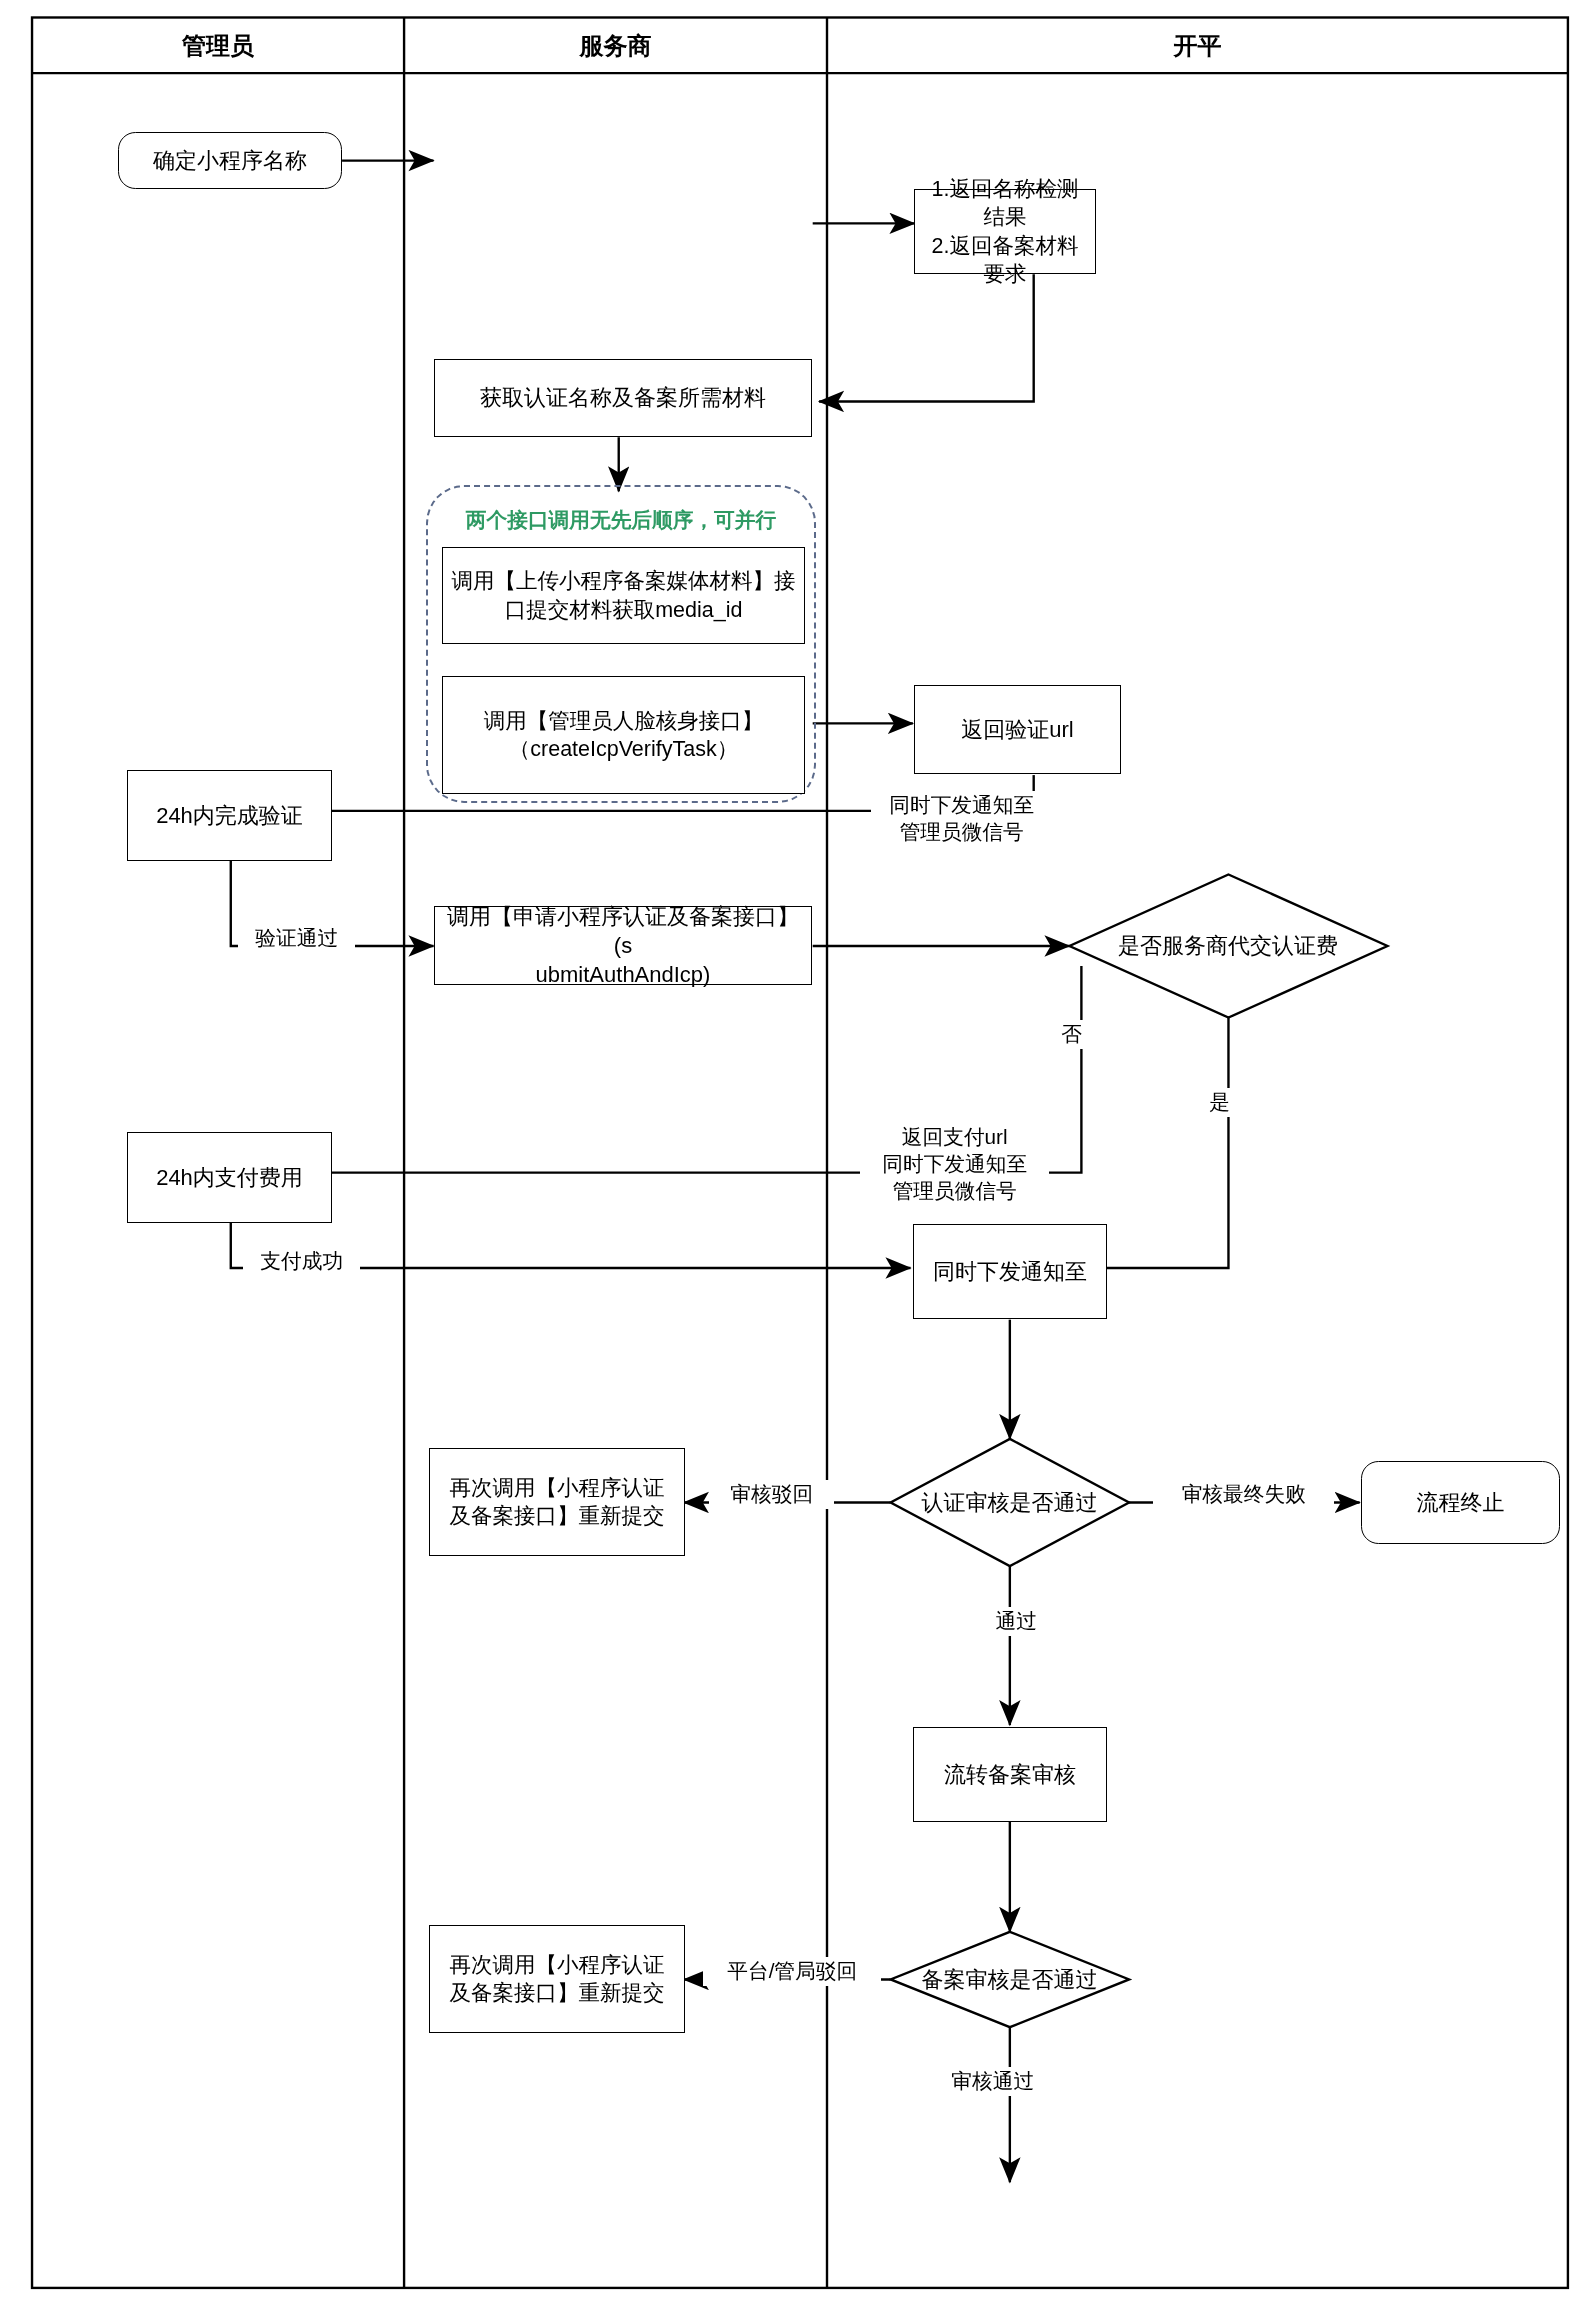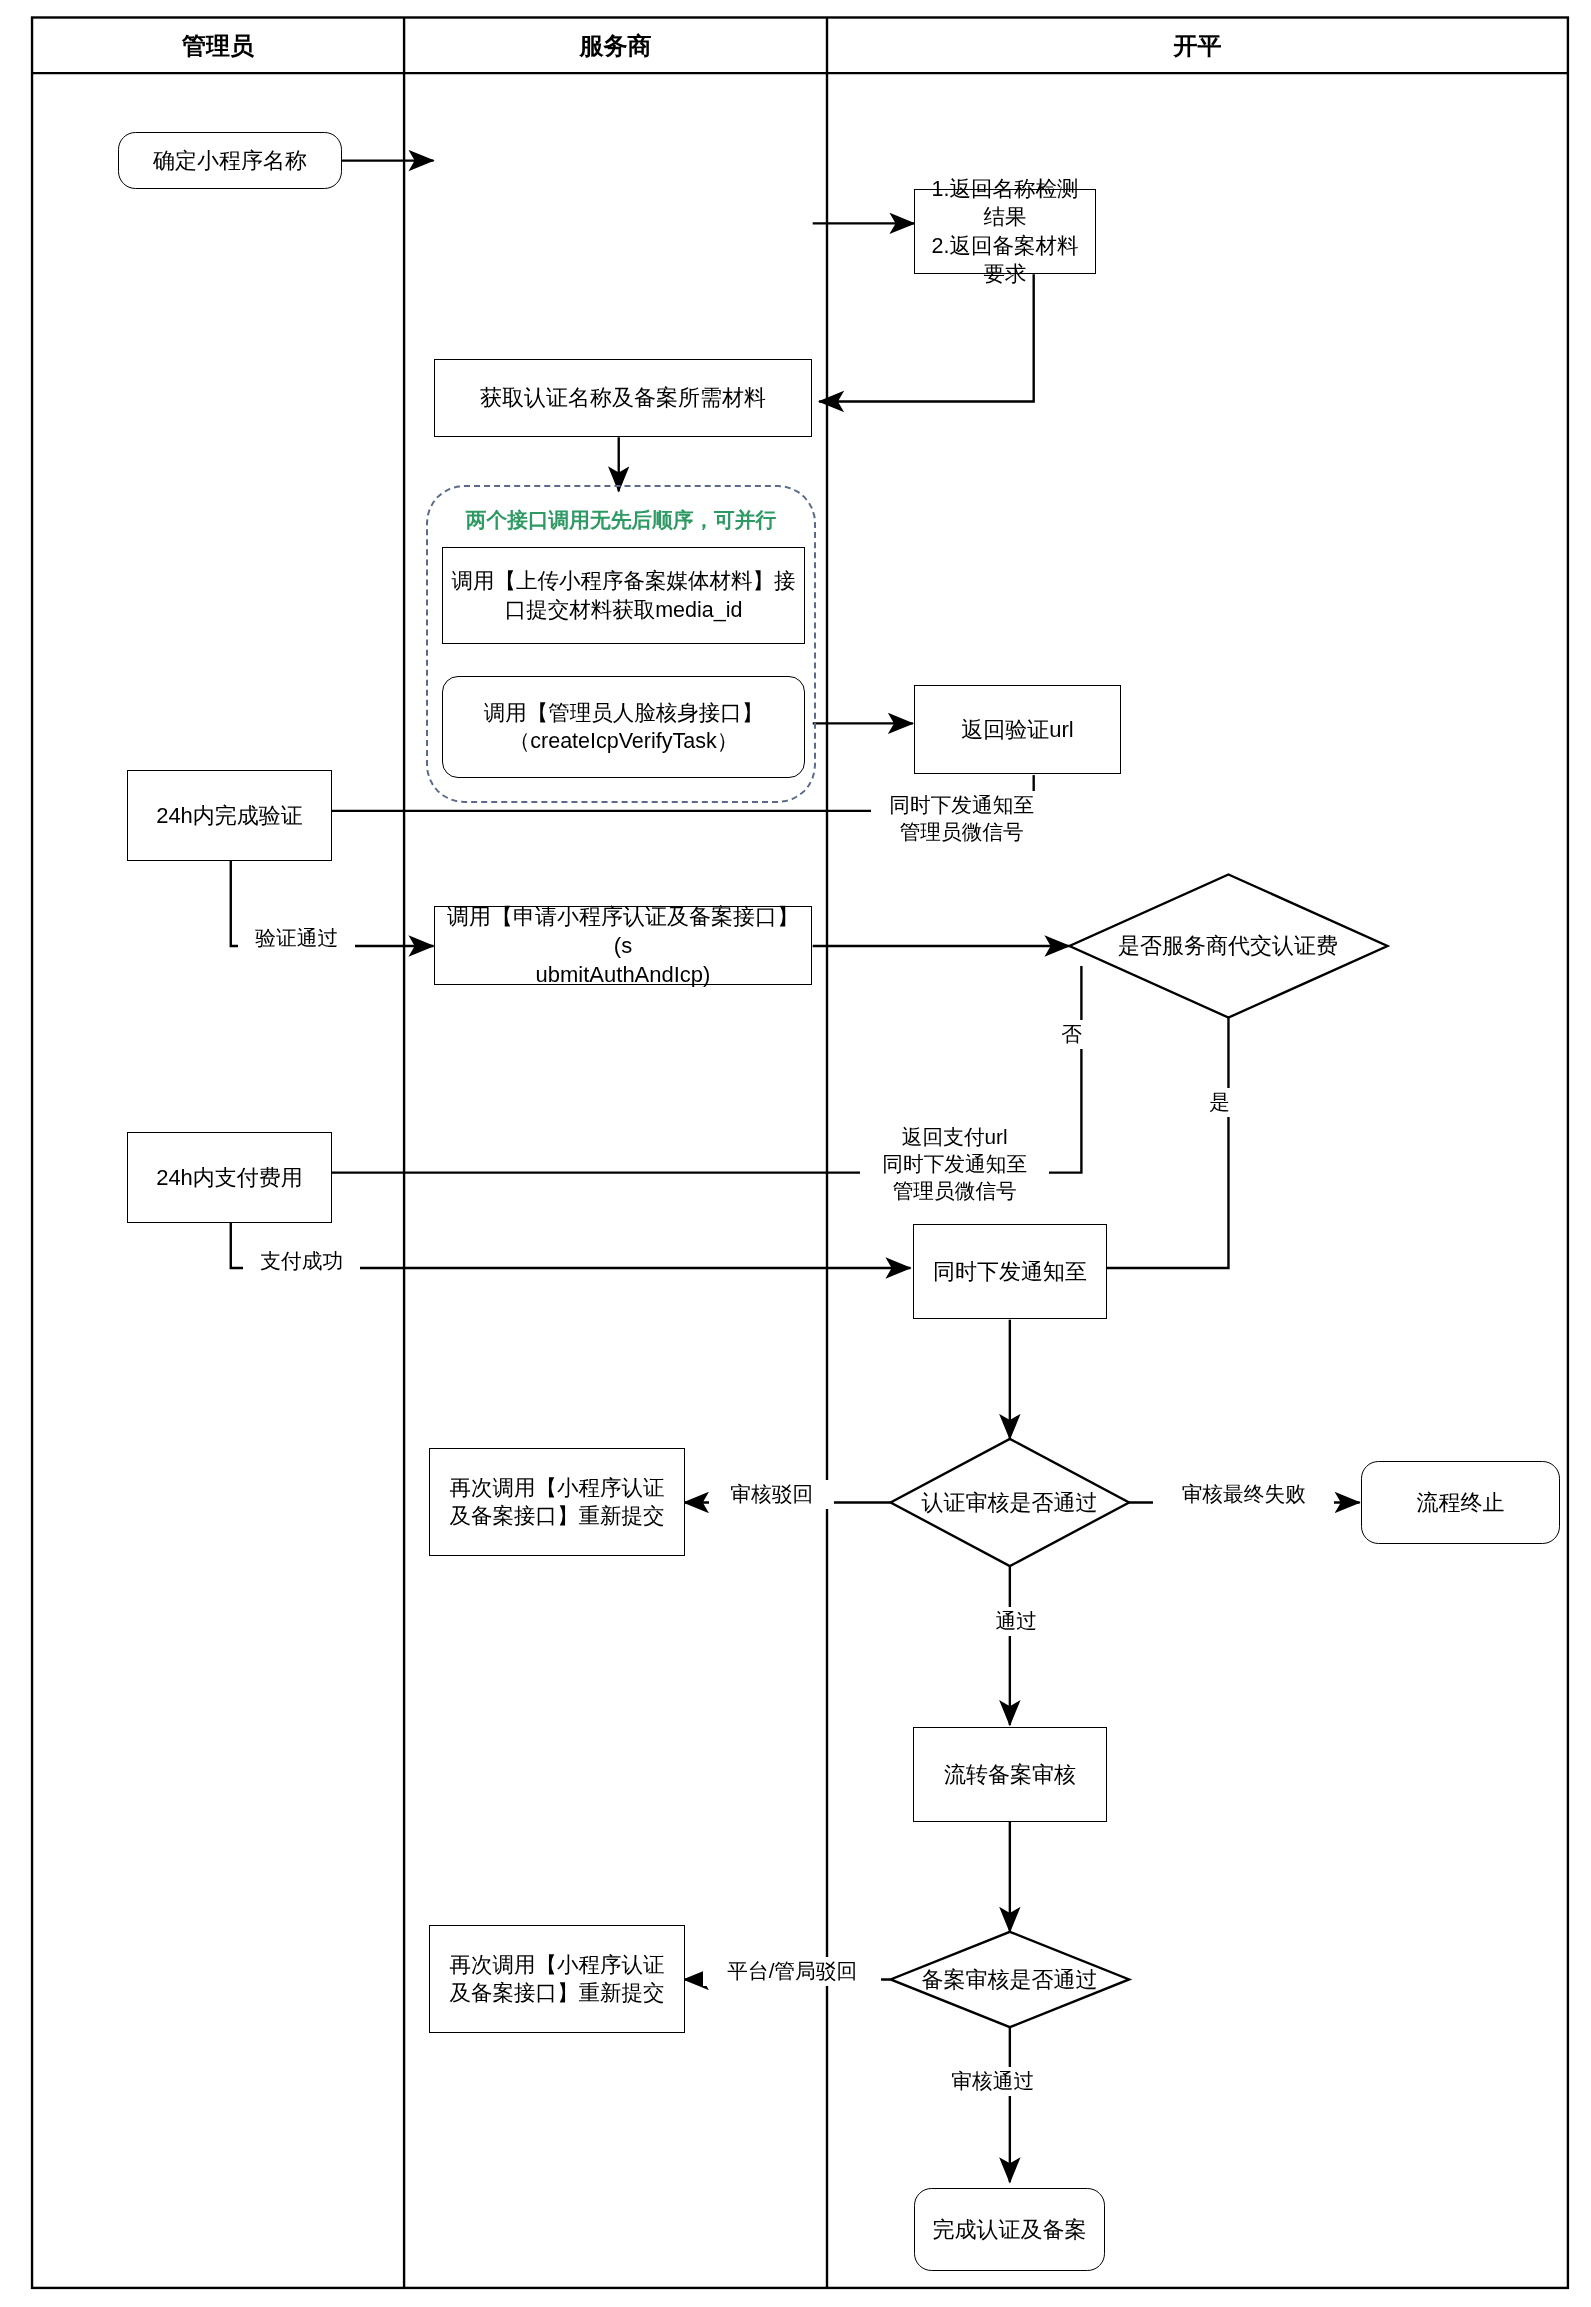--- a/index.html
+++ b/index.html
@@ -121,21 +121,21 @@
 
   <div class="node fs28" style="left:434px;top:359px;width:378px;height:78px;">
     <span class="txt">获取认证名称及备案所需材料</span>
   </div>
 
   <div class="node fs27" style="left:442px;top:547px;width:363px;height:97px;">
     <span class="txt">调用【上传小程序备案媒体材料】接
 口提交材料获取media_id</span>
   </div>
 
-  <div class="node fs27" style="left:442px;top:676px;width:363px;height:102px;border-radius:16px;">
+  <div class="node fs27" style="left:442px;top:676px;width:363px;height:118px;">
     <span class="txt">调用【管理员人脸核身接口】
 （createIcpVerifyTask）</span>
   </div>
 
   <div class="node fs28" style="left:914px;top:685px;width:207px;height:89px;">
     <span class="txt">返回验证url</span>
   </div>
 
   <div class="node fs28" style="left:127px;top:770px;width:205px;height:91px;">
     <span class="txt">24h内完成验证</span>
@@ -177,23 +177,20 @@
 
   <div class="node diamond fs28" style="left:894px;top:1954px;width:231px;height:51px;">
     <span class="txt">备案审核是否通过</span>
   </div>
 
   <div class="node fs27" style="left:429px;top:1925px;width:256px;height:108px;">
     <span class="txt">再次调用【小程序认证
 及备案接口】重新提交</span>
   </div>
 
-  <div class="node round fs28" style="left:914px;top:2188px;width:191px;height:83px;">
-    <span class="txt">完成认证及备案</span>
-  </div>
 
   <div class="edge-label" style="left:871px;top:791px;width:175px;">同时下发通知至
 管理员微信号</div>
 
   <div class="edge-label" style="left:238px;top:924px;width:111px;">验证通过</div>
 
   <div class="edge-label" style="left:1051px;top:1020px;width:35px;">否</div>
 
   <div class="edge-label" style="left:1199px;top:1088px;width:35px;">是</div>
 

